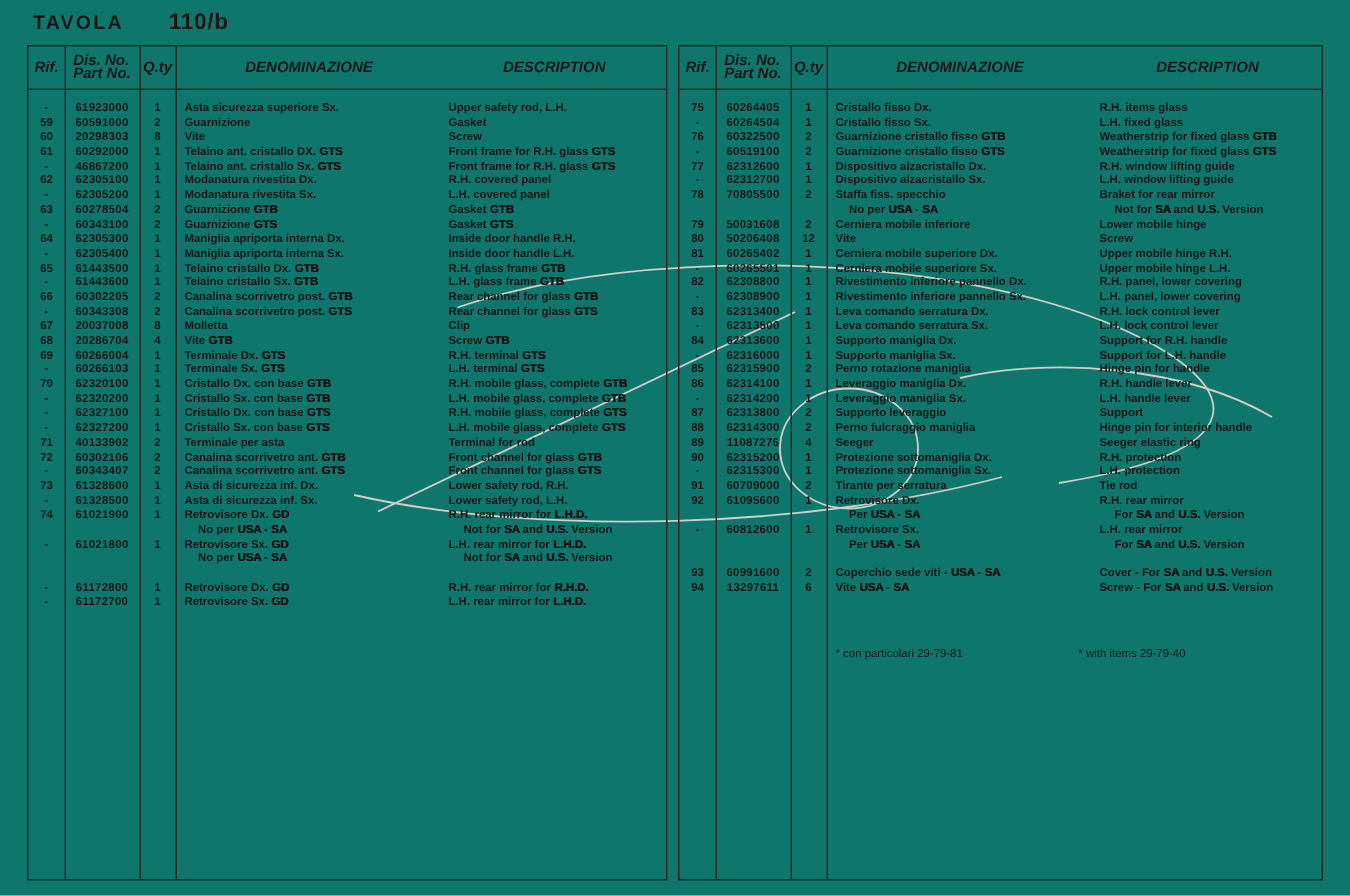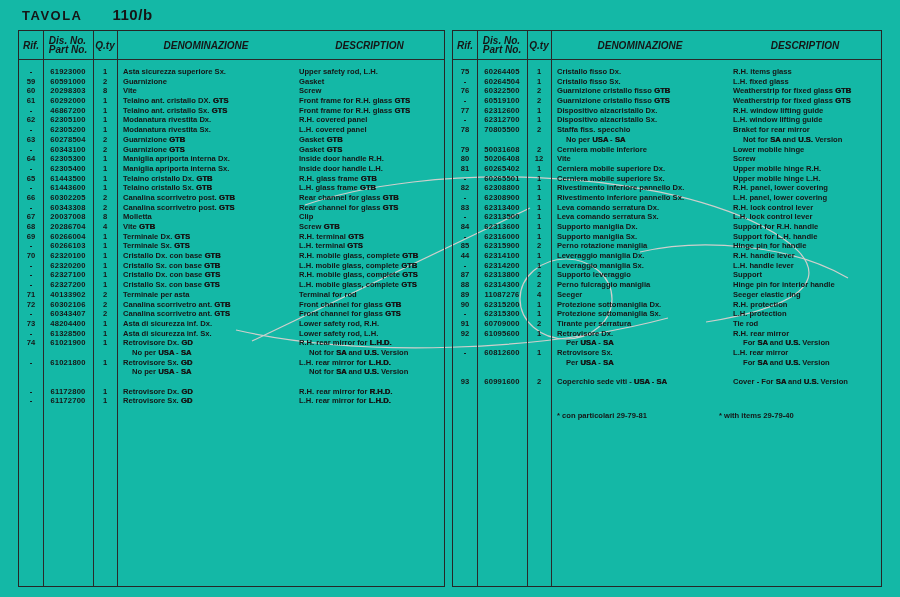--- a/index.html
+++ b/index.html
@@ -1,16 +1,16 @@
 <!DOCTYPE html>
 <html><head>
 <meta charset="utf-8">
 <style>
   html,body{margin:0;padding:0;background:#e8e8e8;}
-  .page{position:relative;width:900px;height:597px;background:#14b8a6;overflow:hidden;
+  .page{position:relative;width:900px;height:597px;background:#0f766e;overflow:hidden;
         font-family:"Liberation Sans",sans-serif;color:#161616;}
   .title{position:absolute;left:22px;top:6px;display:flex;align-items:baseline;gap:30px;}
   .title .word{font-size:13px;font-weight:700;letter-spacing:1.5px;}
   .title .num{font-size:15px;font-weight:700;letter-spacing:0.5px;}
   .tbl{position:absolute;top:30px;height:555px;border:1.5px solid #262626;background:transparent;}
   .tbl.left{left:18px;width:425px;}
   .tbl.right{left:452px;width:428px;}
   .vline{position:absolute;top:0;bottom:0;width:1px;background:#2a2a2a;}
   .vl1{left:24px;} .vl2{left:74px;} .vl3{left:98px;}
   .thead{position:absolute;top:0;left:0;right:0;height:28px;border-bottom:1px solid #2a2a2a;
@@ -22,21 +22,21 @@
   .trow{display:grid;grid-template-columns:24px 50px 24px 178px 1fr;height:9.7px;}
   .td{font-size:7.6px;font-weight:700;line-height:9.7px;white-space:nowrap;}
   .td.rif{text-align:center;}
   .td.part{text-align:center;letter-spacing:0.2px;}
   .td.qty{text-align:center;}
   .td.den{padding-left:6px;}
   .td.desc{padding-left:4px;}
   .trow.cont .den{padding-left:15px;}
   .trow.cont .desc{padding-left:14px;}
   .td b{font-weight:700;text-shadow:0.45px 0 0 currentColor;}
-  .footnote{position:absolute;top:380px;font-size:7.6px;font-weight:700;white-space:nowrap;}
+  .footnote{position:absolute;top:400px;font-size:7.6px;font-weight:400;white-space:nowrap;}
   .footnote.fd{left:104px;}
   .footnote.fe{left:266px;}
   .watermark{position:absolute;left:0;top:0;pointer-events:none;}
 </style>
 </head>
 <body>
 
 <div class="page">
 
   <svg class="watermark" width="900" height="597" viewBox="0 0 900 597" fill="none">
@@ -246,21 +246,21 @@
         </div>
         <div class="trow">
           <div class="td rif">-</div>
           <div class="td part">60343407</div>
           <div class="td qty">2</div>
           <div class="td den">Canalina scorrivetro ant. <b>GTS</b></div>
           <div class="td desc">Front channel for glass <b>GTS</b></div>
         </div>
         <div class="trow">
           <div class="td rif">73</div>
-          <div class="td part">48204400</div>
+          <div class="td part">61328600</div>
           <div class="td qty">1</div>
           <div class="td den">Asta di sicurezza inf. Dx.</div>
           <div class="td desc">Lower safety rod, R.H.</div>
         </div>
         <div class="trow">
           <div class="td rif">-</div>
           <div class="td part">61328500</div>
           <div class="td qty">1</div>
           <div class="td den">Asta di sicurezza inf. Sx.</div>
           <div class="td desc">Lower safety rod, L.H.</div>
@@ -453,21 +453,21 @@
           <div class="td desc">Support for L.H. handle</div>
         </div>
         <div class="trow">
           <div class="td rif">85</div>
           <div class="td part">62315900</div>
           <div class="td qty">2</div>
           <div class="td den">Perno rotazione maniglia</div>
           <div class="td desc">Hinge pin for handle</div>
         </div>
         <div class="trow">
-          <div class="td rif">44</div>
+          <div class="td rif">86</div>
           <div class="td part">62314100</div>
           <div class="td qty">1</div>
           <div class="td den">Leveraggio maniglia Dx.</div>
           <div class="td desc">R.H. handle lever</div>
         </div>
         <div class="trow">
           <div class="td rif">-</div>
           <div class="td part">62314200</div>
           <div class="td qty">1</div>
           <div class="td den">Leveraggio maniglia Sx.</div>
@@ -544,18 +544,25 @@
           <div class="td desc">For <b>SA</b> and <b>U.S.</b> Version</div>
         </div>
         <div class="trow"></div>
         <div class="trow">
           <div class="td rif">93</div>
           <div class="td part">60991600</div>
           <div class="td qty">2</div>
           <div class="td den">Coperchio sede viti - <b>USA</b> - <b>SA</b></div>
           <div class="td desc">Cover - For <b>SA</b> and <b>U.S.</b> Version</div>
         </div>
+        <div class="trow">
+          <div class="td rif">94</div>
+          <div class="td part">13297611</div>
+          <div class="td qty">6</div>
+          <div class="td den">Vite <b>USA</b> - <b>SA</b></div>
+          <div class="td desc">Screw - For <b>SA</b> and <b>U.S.</b> Version</div>
+        </div>
       </div>
     <span class="footnote fd">* con particolari 29-79-81</span>
     <span class="footnote fe">* with items 29-79-40</span>
   </div>
 
 </div>
 
 </body></html>

